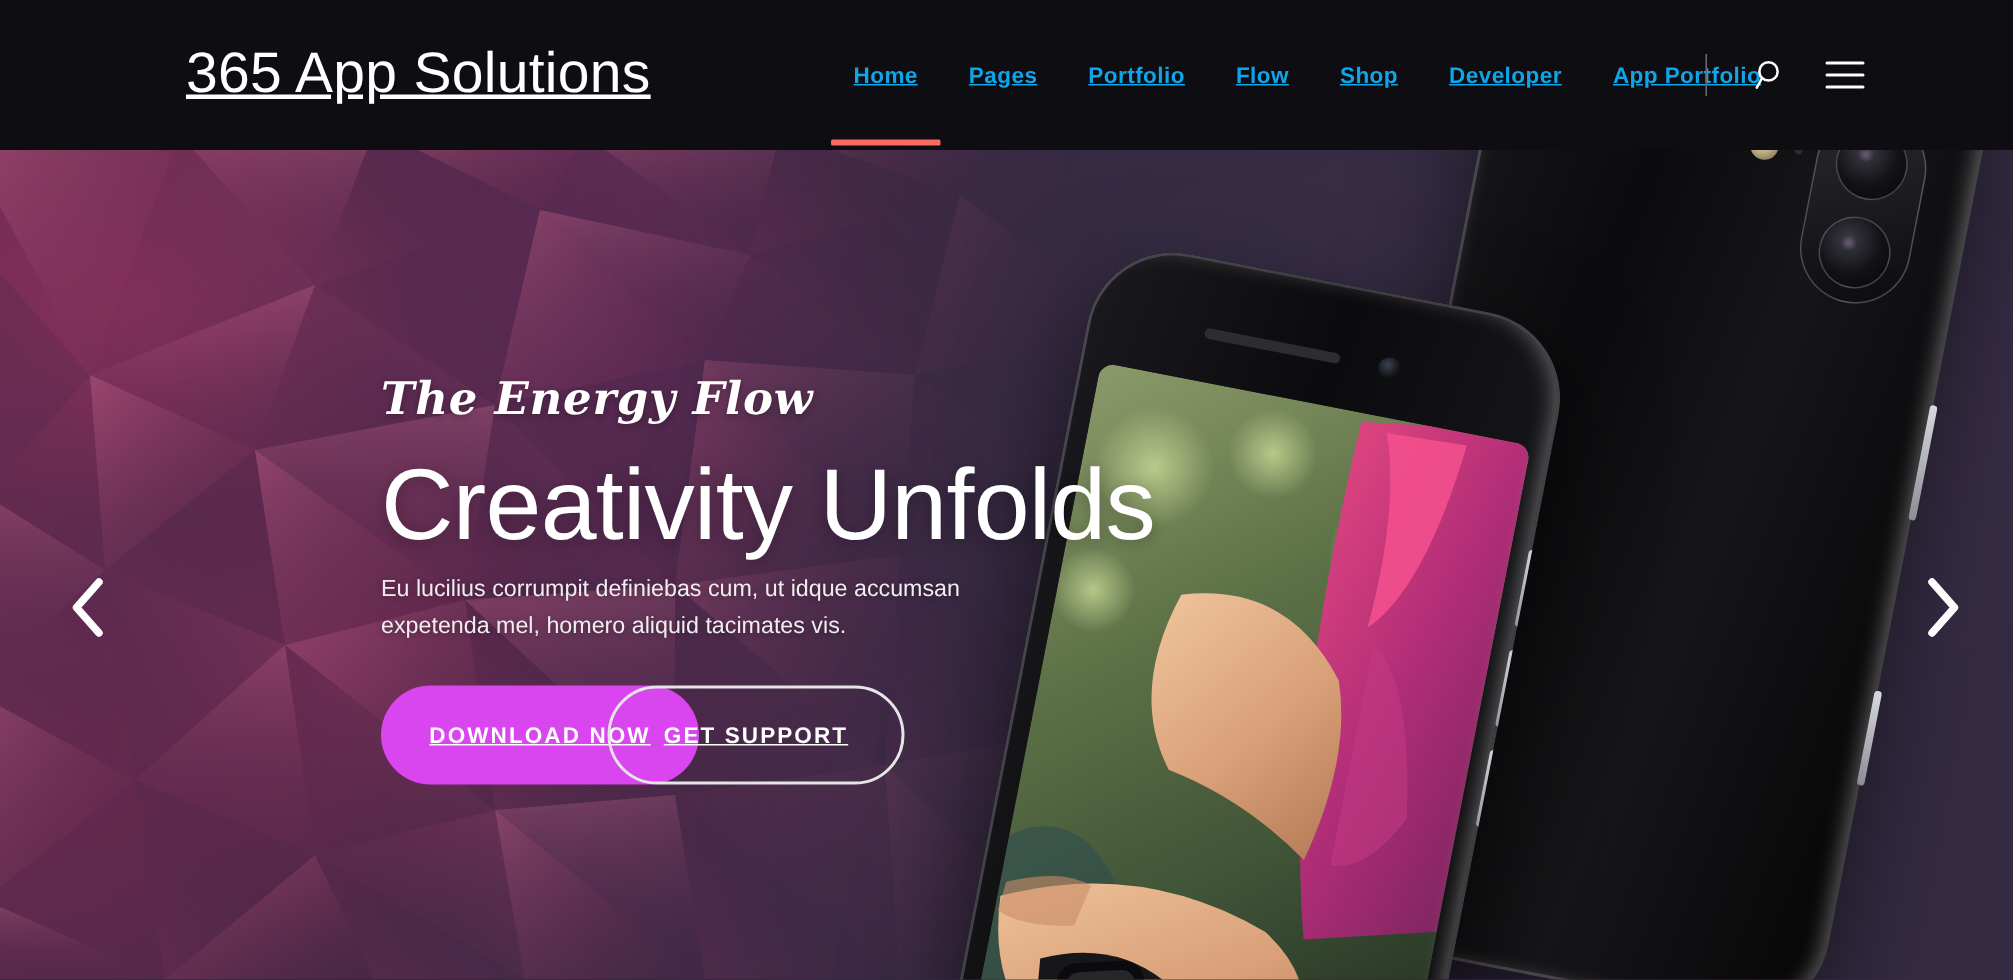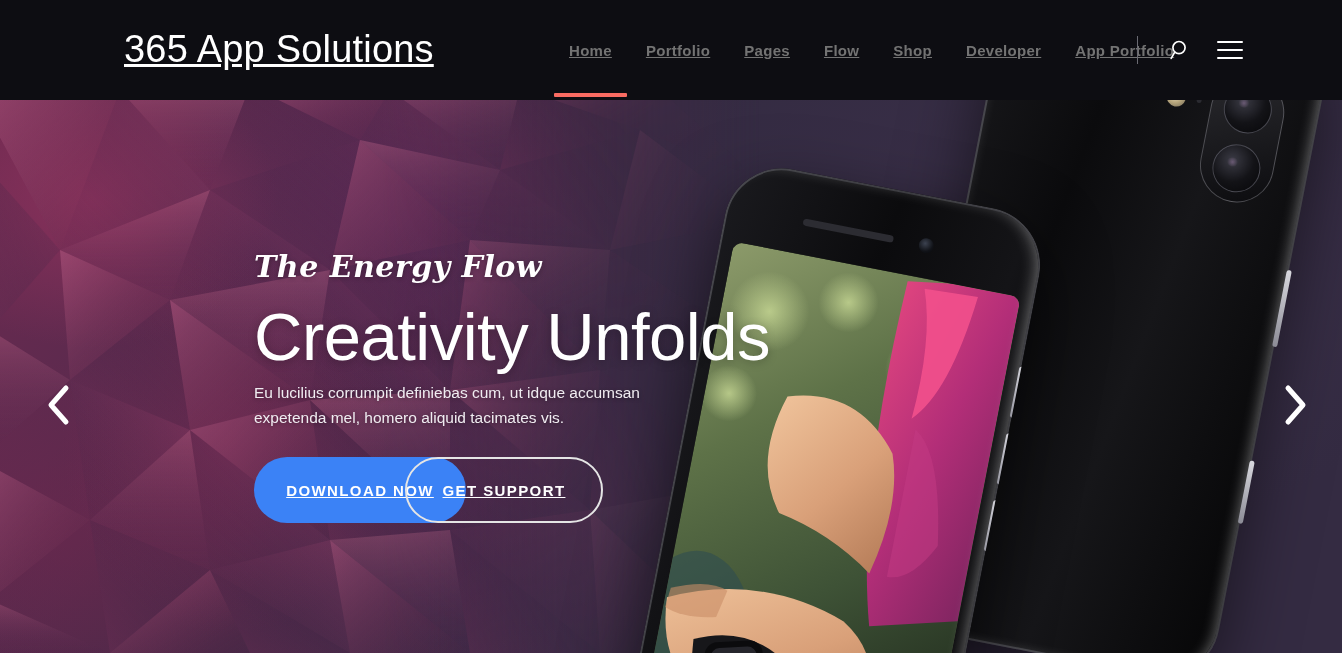--- a/index.html
+++ b/index.html
@@ -26,21 +26,21 @@
     font-family:"Liberation Sans", sans-serif;
   }
   .main-nav{
     position:absolute; left:552px; top:0; height:100px;
     display:flex; align-items:center; gap:0;
   }
   .nav-item{
     position:relative; height:100px;
     display:flex; align-items:center;
     padding:0 17px;
-    color:#737373; font-size:15px; font-weight:bold;
+    color:#0ea5e9; font-size:15px; font-weight:bold;
     letter-spacing:.3px; white-space:nowrap;
     cursor:pointer;
     font-family:"Liberation Sans", sans-serif;
   }
   .nav-item.is-active::after{
     content:""; position:absolute;
     left:2px; right:2px; bottom:3px; height:4px;
     background:#F96B62; border-radius:1px;
   }
   .nav-divider{
@@ -208,21 +208,21 @@
   .btn{
     position:absolute; top:0;
     height:66px; border-radius:34px;
     display:flex; align-items:center; justify-content:center;
     font-size:15px; font-weight:bold; letter-spacing:1.4px;
     color:#FFFFFF; cursor:pointer; white-space:nowrap;
     font-family:"Liberation Sans", sans-serif;
   }
   .btn-primary{
     left:0; width:212px;
-    background:#3b82f6;
+    background:#d946ef;
     z-index:1;
   }
   .btn-ghost{
     left:151px; width:198px;
     border:2px solid #e5e5e5;
     background:transparent;
     z-index:2;
   }
 
   
@@ -237,22 +237,22 @@
 </style>
 </head>
 <body>
 
 <header class="site-header">
 
   <a class="brand" href="#">365 App Solutions</a>
 
   <nav class="main-nav">
     <a class="nav-item is-active" href="#">Home</a>
+    <a class="nav-item" href="#">Pages</a>
     <a class="nav-item" href="#">Portfolio</a>
-    <a class="nav-item" href="#">Pages</a>
     <a class="nav-item" href="#">Flow</a>
     <a class="nav-item" href="#">Shop</a>
     <a class="nav-item" href="#">Developer</a>
     <a class="nav-item" href="#">App Portfolio</a>
   </nav>
 
   <span class="nav-divider"></span>
 
   <div class="header-tools">
     <div class="icon-btn">

